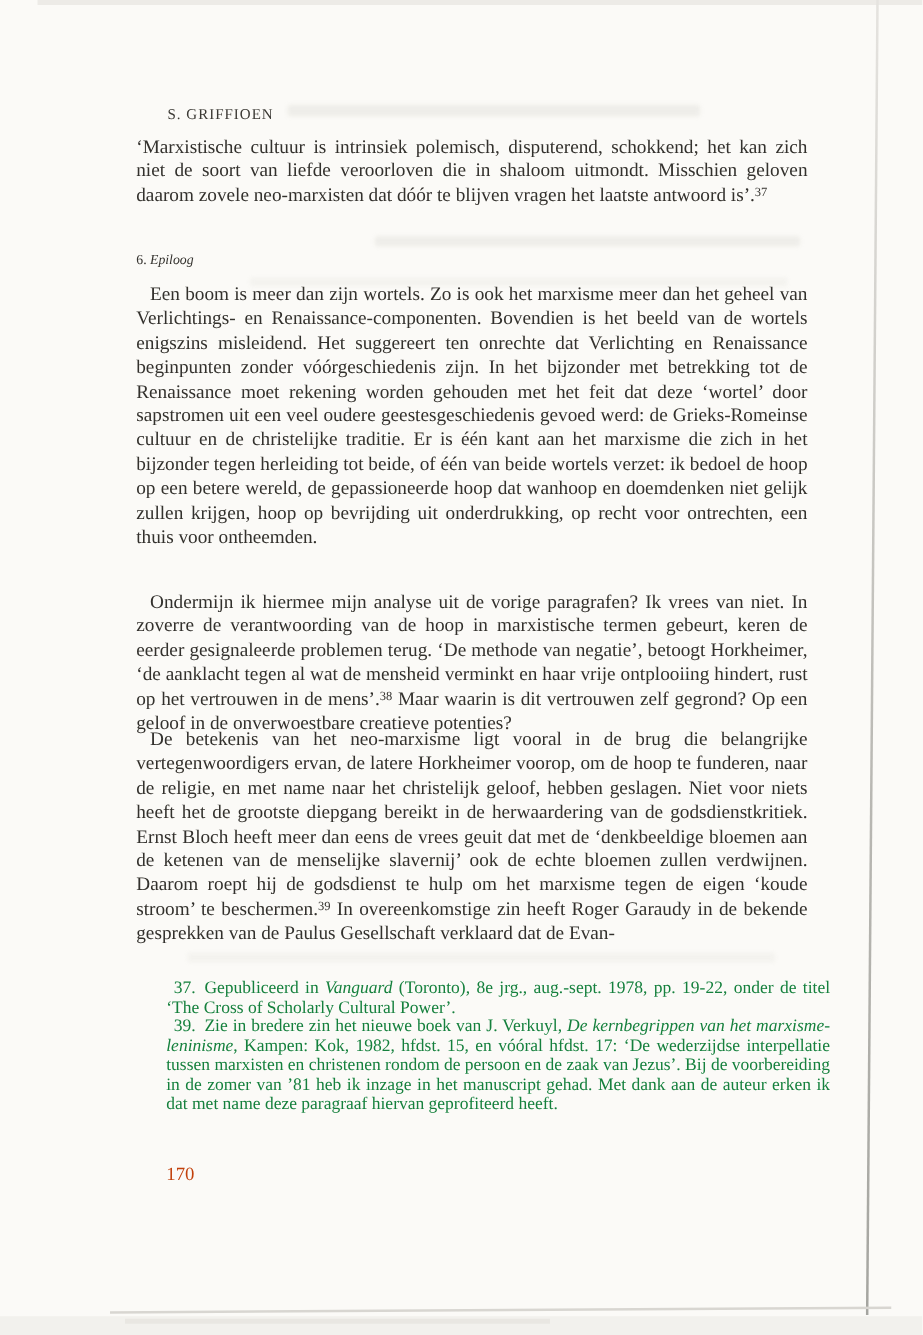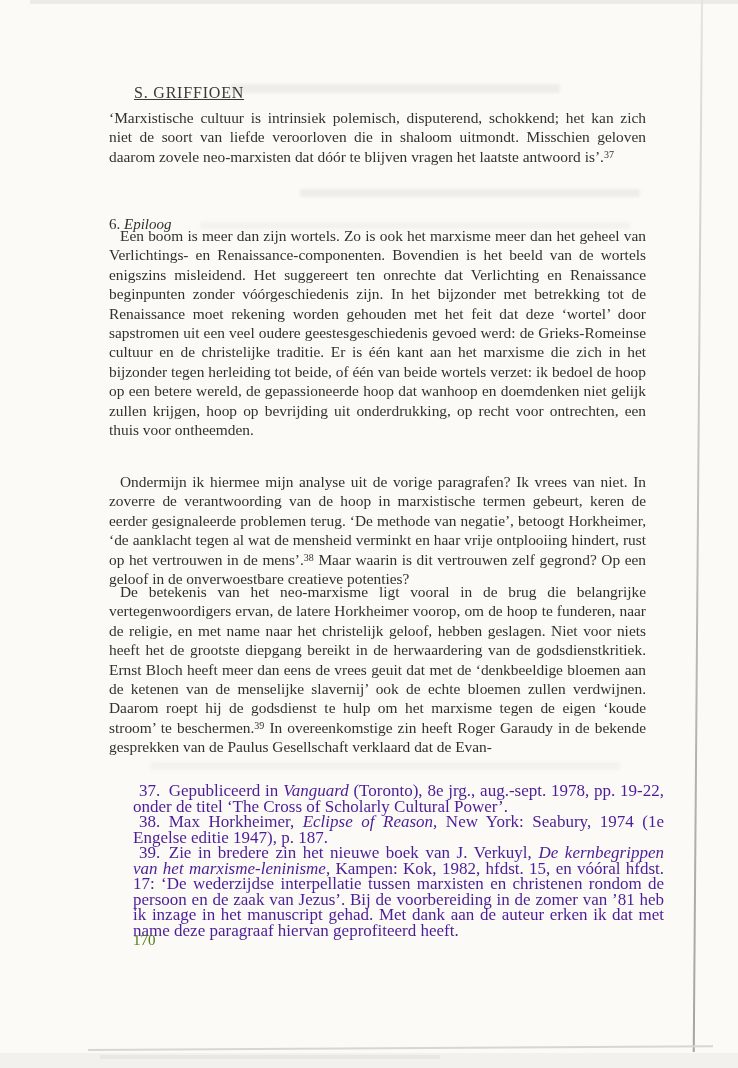--- a/index.html
+++ b/index.html
@@ -21,44 +21,44 @@
     left:88px;top:1049px;width:625px;height:2px;background:#d8d6d1;
     transform:rotate(-0.35deg);transform-origin:left center;
   }
   .below-page{left:0;top:1053px;width:738px;height:15px;background:#f2f1ed;}
   .bottom-smudge{left:100px;top:1055px;width:340px;height:4px;background:#e9e7e2;}
   .ghost{background:rgba(175,172,163,0.16);filter:blur(1.6px);border-radius:2px;}
 
   
   .running-header{
     left:134px;top:84px;
-    font-size:16px;letter-spacing:0.8px;color:#3b3934;text-decoration:underline;
+    font-size:12px;letter-spacing:0.8px;color:#3b3934;
   }
   .bodyblock{
     left:109px;width:537px;
     font-size:15.4px;line-height:19.4px;
     text-align:justify;
     hyphens:auto;-webkit-hyphens:auto;
   }
   .quote{top:108px;}
-  .heading{left:109px;top:216px;font-size:15px;}
+  .heading{left:109px;top:202px;font-size:11px;}
   .p1{top:226px;}
   .p2{top:472px;}
   .p3{top:582px;}
   .indent{text-indent:11px;}
   .i{font-style:italic;}
   .sup{font-size:10px;vertical-align:4px;line-height:0;}
   .footnotes{
     left:133px;top:783px;width:531px;
-    font-size:17px;line-height:15.5px;
-    text-align:justify;color:#4c1d95;
+    font-size:14px;line-height:15.5px;
+    text-align:justify;color:#15803d;
     hyphens:auto;-webkit-hyphens:auto;
   }
   .footnote{text-indent:6px;margin:0;}
-  .page-number{left:133px;top:932px;font-size:15px;color:#4d7c0f;}
+  .page-number{left:133px;top:932px;font-size:15px;color:#c2410c;}
 </style>
 </head>
 <body>
 
 <div class="abs edge-top"></div>
 <div class="abs edge-right"></div>
 <div class="abs edge-bottom"></div>
 <div class="abs below-page"></div>
 <div class="abs bottom-smudge"></div>
 
@@ -72,17 +72,16 @@
 <div class="abs bodyblock quote"><span>‘Marxistische cultuur is intrinsiek polemisch, disputerend, schokkend; het kan zich niet de soort van liefde veroorloven die in shaloom uitmondt. Misschien geloven daarom zovele neo-marxisten dat dóór te blijven vragen het laatste antwoord is’.</span><span class="sup">37</span></div>
 
 <div class="abs heading"><span>6. </span><span class="i">Epiloog</span></div>
 
 <div class="abs bodyblock p1 indent"><span>Een boom is meer dan zijn wortels. Zo is ook het marxisme meer dan het geheel van Verlichtings- en Renaissance-componenten. Bovendien is het beeld van de wortels enigszins misleidend. Het suggereert ten onrechte dat Verlichting en Renaissance beginpunten zonder vóórgeschiedenis zijn. In het bijzonder met betrekking tot de Renaissance moet rekening worden gehouden met het feit dat deze ‘wortel’ door sapstromen uit een veel oudere geestesgeschiedenis gevoed werd: de Grieks-Romeinse cultuur en de christelijke traditie. Er is één kant aan het marxisme die zich in het bijzonder tegen herleiding tot beide, of één van beide wortels verzet: ik bedoel de hoop op een betere wereld, de gepassioneerde hoop dat wanhoop en doemdenken niet gelijk zullen krijgen, hoop op bevrijding uit onderdrukking, op recht voor ontrechten, een thuis voor ontheemden.</span></div>
 <div class="abs bodyblock p2 indent"><span>Ondermijn ik hiermee mijn analyse uit de vorige paragrafen? Ik vrees van niet. In zoverre de verantwoording van de hoop in marxistische termen gebeurt, keren de eerder gesignaleerde problemen terug. ‘De methode van negatie’, betoogt Horkheimer, ‘de aanklacht tegen al wat de mensheid verminkt en haar vrije ontplooiing hindert, rust op het vertrouwen in de mens’.</span><span class="sup">38</span><span> Maar waarin is dit vertrouwen zelf gegrond? Op een geloof in de onverwoestbare creatieve potenties?</span></div>
 <div class="abs bodyblock p3 indent"><span>De betekenis van het neo-marxisme ligt vooral in de brug die belangrijke vertegenwoordigers ervan, de latere Horkheimer voorop, om de hoop te funderen, naar de religie, en met name naar het christelijk geloof, hebben geslagen. Niet voor niets heeft het de grootste diepgang bereikt in de herwaardering van de godsdienstkritiek. Ernst Bloch heeft meer dan eens de vrees geuit dat met de ‘denkbeeldige bloemen aan de ketenen van de menselijke slavernij’ ook de echte bloemen zullen verdwijnen. Daarom roept hij de godsdienst te hulp om het marxisme tegen de eigen ‘koude stroom’ te beschermen.</span><span class="sup">39</span><span> In overeenkomstige zin heeft Roger Garaudy in de bekende gesprekken van de Paulus Gesellschaft verklaard dat de Evan-</span></div>
 
 <div class="abs footnotes">
   <p class="footnote"><span>37. Gepubliceerd in </span><span class="i">Vanguard</span><span> (Toronto), 8e jrg., aug.-sept. 1978, pp. 19-22, onder de titel ‘The Cross of Scholarly Cultural Power’.</span></p>
-  <p class="footnote"><span>38. Max Horkheimer, </span><span class="i">Eclipse of Reason</span><span>, New York: Seabury, 1974 (1e Engelse editie 1947), p. 187.</span></p>
   <p class="footnote"><span>39. Zie in bredere zin het nieuwe boek van J. Verkuyl, </span><span class="i">De kernbegrippen van het marxisme-leninisme</span><span>, Kampen: Kok, 1982, hfdst. 15, en vóóral hfdst. 17: ‘De wederzijdse interpellatie tussen marxisten en christenen rondom de persoon en de zaak van Jezus’. Bij de voorbereiding in de zomer van ’81 heb ik inzage in het manuscript gehad. Met dank aan de auteur erken ik dat met name deze paragraaf hiervan geprofiteerd heeft.</span></p>
 </div>
 
 <div class="abs page-number">170</div>
 
 </body></html>

